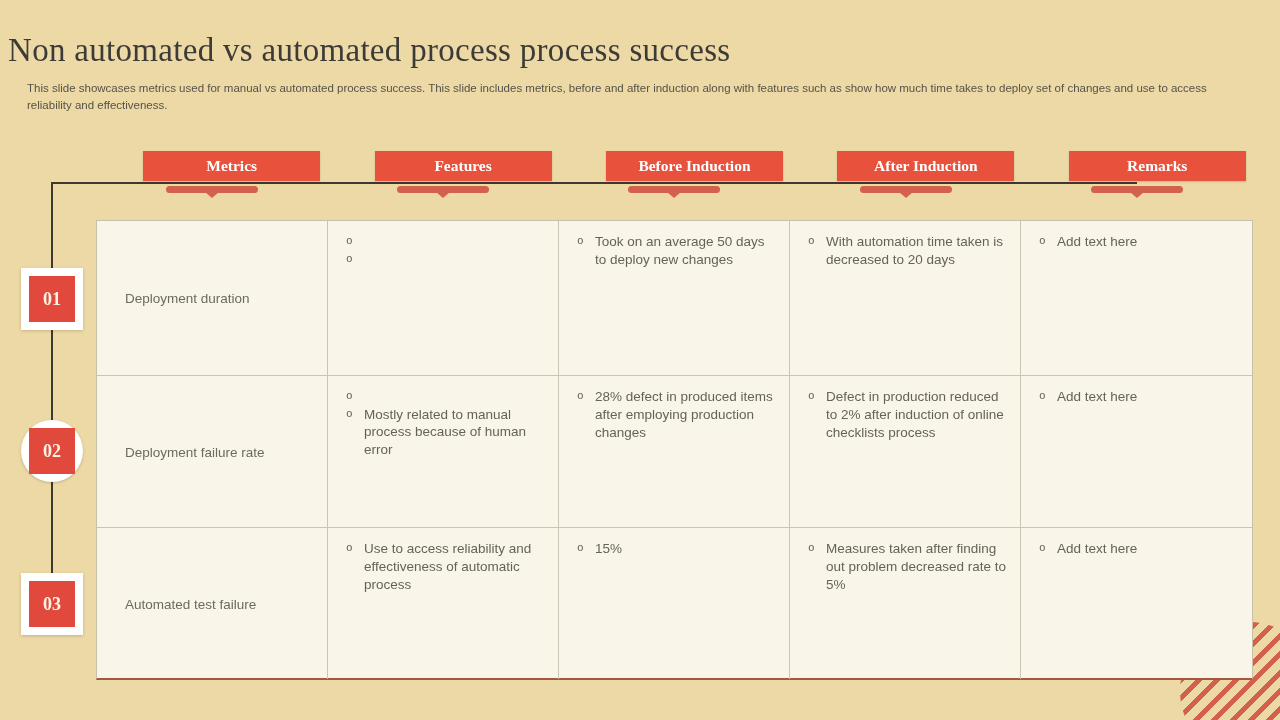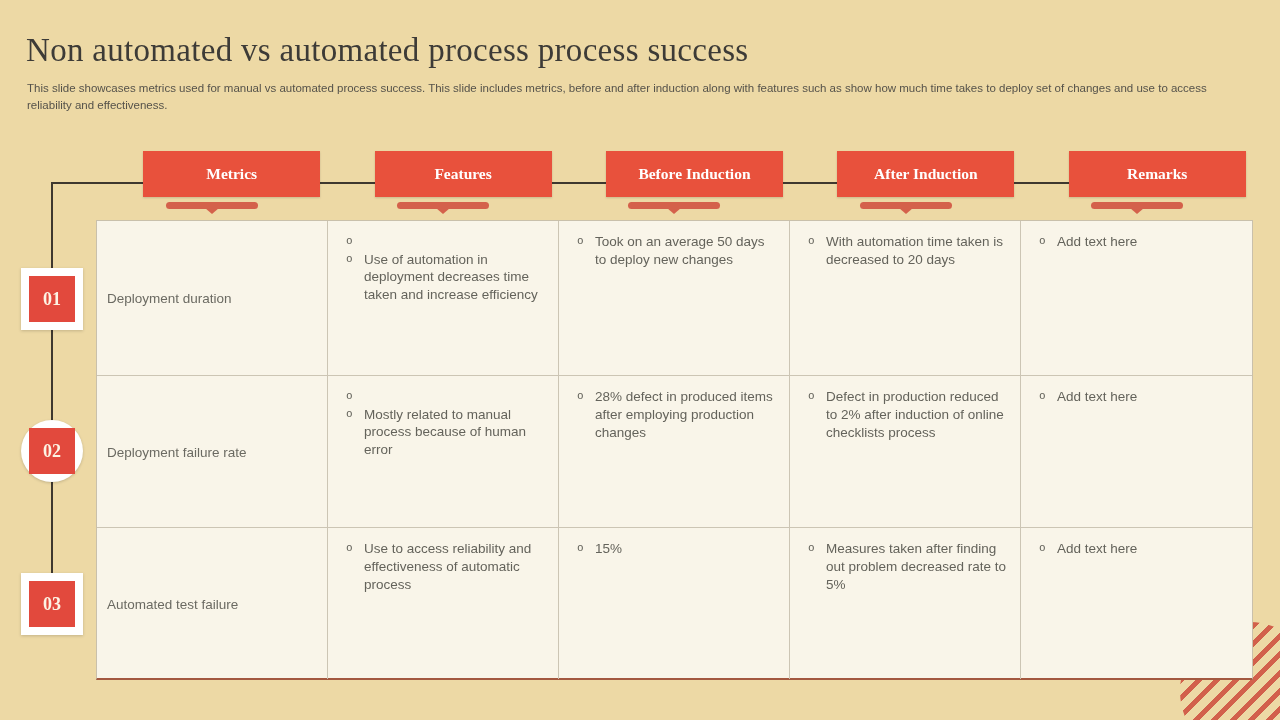--- a/index.html
+++ b/index.html
@@ -1,48 +1,48 @@
 <!DOCTYPE html>
 <html><head>
 <meta charset="utf-8">
 <style>
   * { margin:0; padding:0; box-sizing:border-box; }
   html,body { width:1280px; height:720px; }
   body { font-family:"Liberation Sans", sans-serif; }
   .slide { position:relative; width:1280px; height:720px; background:#edd9a5; overflow:hidden; }
 
-  .title { position:absolute; left:26px; top:32px; font-family:"Liberation Serif", serif;
+  .title { position:absolute; left:8px; top:32px; font-family:"Liberation Serif", serif;
            font-size:33px; font-weight:400; color:#3d3b37; letter-spacing:.3px; }
   .subtitle { position:absolute; left:27px; top:80px; width:1200px; font-size:11.5px;
               line-height:1.45; color:#55524a; }
 
   .connector-h { position:absolute; left:52px; top:182px; width:1085px; height:2px; background:#3e382f; z-index:1; }
   .connector-v { position:absolute; left:51px; top:182px; width:2px; height:424px; background:#3e382f; z-index:1; }
 
   .headers { position:absolute; left:96px; top:151px; width:1157px; display:flex; z-index:2; }
   .hcol { width:20%; display:flex; flex-direction:column; align-items:center; }
-  .hbox { width:177px; height:46px; background:#e8513c; color:#fff; display:flex; align-items:center;
+  .hbox { width:177px; height:30px; background:#e8513c; color:#fff; display:flex; align-items:center;
           justify-content:center; font-family:"Liberation Serif", serif; font-weight:700; font-size:15.5px;
           box-shadow:0 1px 2px rgba(0,0,0,.15);margin-left:40px; }
   .pill { width:92px; height:7px; background:#d4614b; border-radius:4px; margin-top:5px; }
   .tri  { width:0; height:0; border-left:7px solid transparent; border-right:7px solid transparent;
           border-top:6px solid #d4614b; margin-top:-1px; }
 
   .stripes { position:absolute; left:1180px; top:622px; width:138px; height:138px; border-radius:50%;
              background:repeating-linear-gradient(135deg, #d2604b 0 5px, rgba(210,96,75,0) 5px 13px);
              z-index:1; }
 
   .grid { position:absolute; left:96px; top:220px; width:1157px; height:460px; background:#f9f5e9;
           border:1px solid #c9c0ab; border-bottom:2px solid #a3583f; display:grid;
           grid-template-columns:repeat(5,1fr); grid-template-rows:155px 152px 151px; z-index:2; }
   .cell { border-right:1px solid #ccc5b4; border-bottom:1px solid #ccc5b4; padding:12px 10px 10px 12px;
           color:#64635b; font-size:13.5px; line-height:1.32; overflow:hidden; }
   .cell.lastcol { border-right:none; }
   .cell.lastrow { border-bottom:none; }
-  .cell.metric { display:flex; align-items:center; padding-left:10px; color:#6b6a62; }
+  .cell.metric { display:flex; align-items:center; padding-left:28px; color:#6b6a62; }
   .li { display:flex; margin-bottom:2px; }
   .li .marker { flex:0 0 24px; font-family:"DejaVu Sans Mono", monospace; font-size:11px; padding-top:1px;
                 padding-left:6px; color:#64635b; }
   .li .txt { flex:1; padding-right:2px; }
 
   .badge { position:absolute; width:62px; height:62px; background:#fff; padding:8px; z-index:3;
            box-shadow:0 1px 3px rgba(0,0,0,.18); }
   .badge .inner { width:100%; height:100%; background:#e2493d; display:flex; align-items:center; justify-content:center;
                   color:#fdf3e4; font-family:"Liberation Serif", serif; font-weight:700; font-size:18px;text-align:center; }
 
@@ -89,21 +89,20 @@
   <div class="grid" id="grid">
       <div class="cell metric">
         <span>Deployment duration</span>
       </div>
       <div class="cell">
         <div class="li">
           <span class="marker">o</span>
         </div>
         <div class="li">
           <span class="marker">o</span>
-          <span class="txt">Use of automation in deployment decreases time taken and increase efficiency</span>
         </div>
       </div>
       <div class="cell">
         <div class="li">
           <span class="marker">o</span>
           <span class="txt">Took on an average 50 days to deploy new changes</span>
         </div>
       </div>
       <div class="cell">
         <div class="li">

